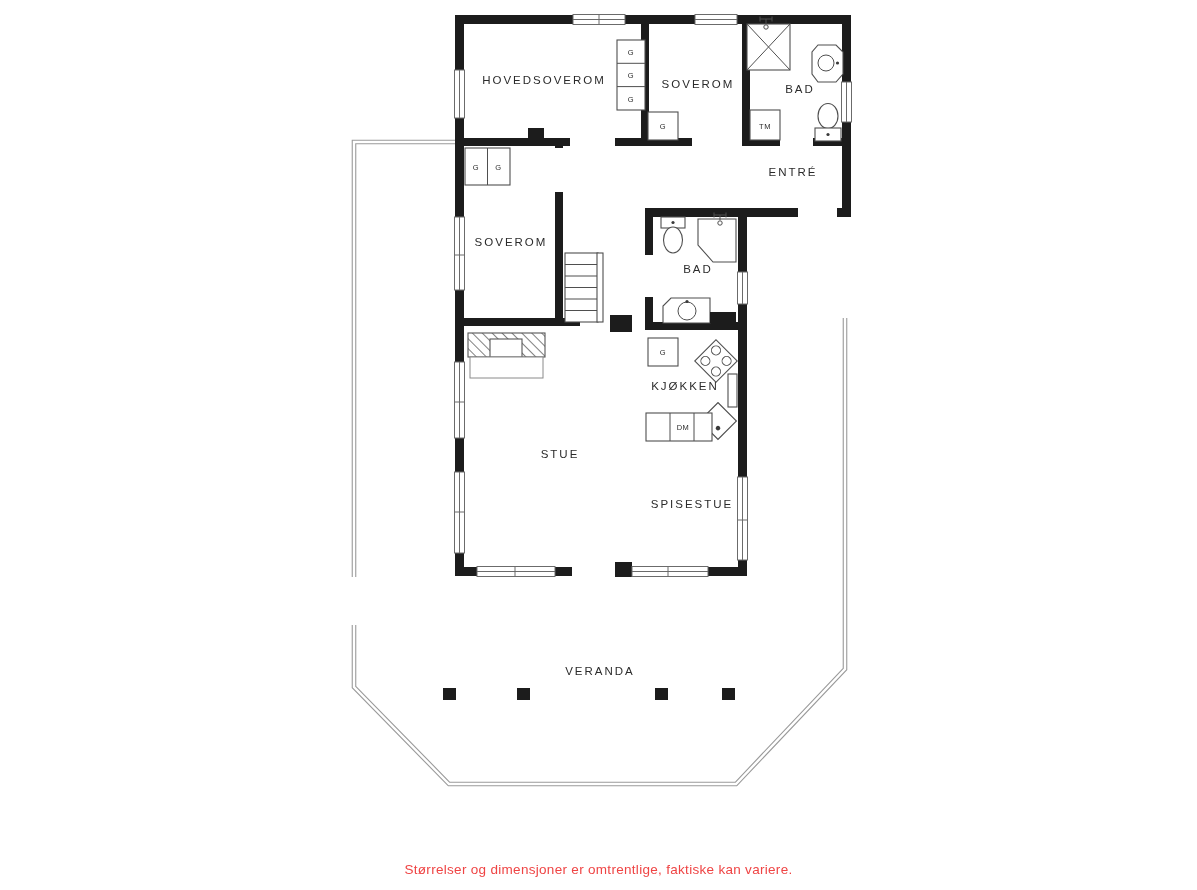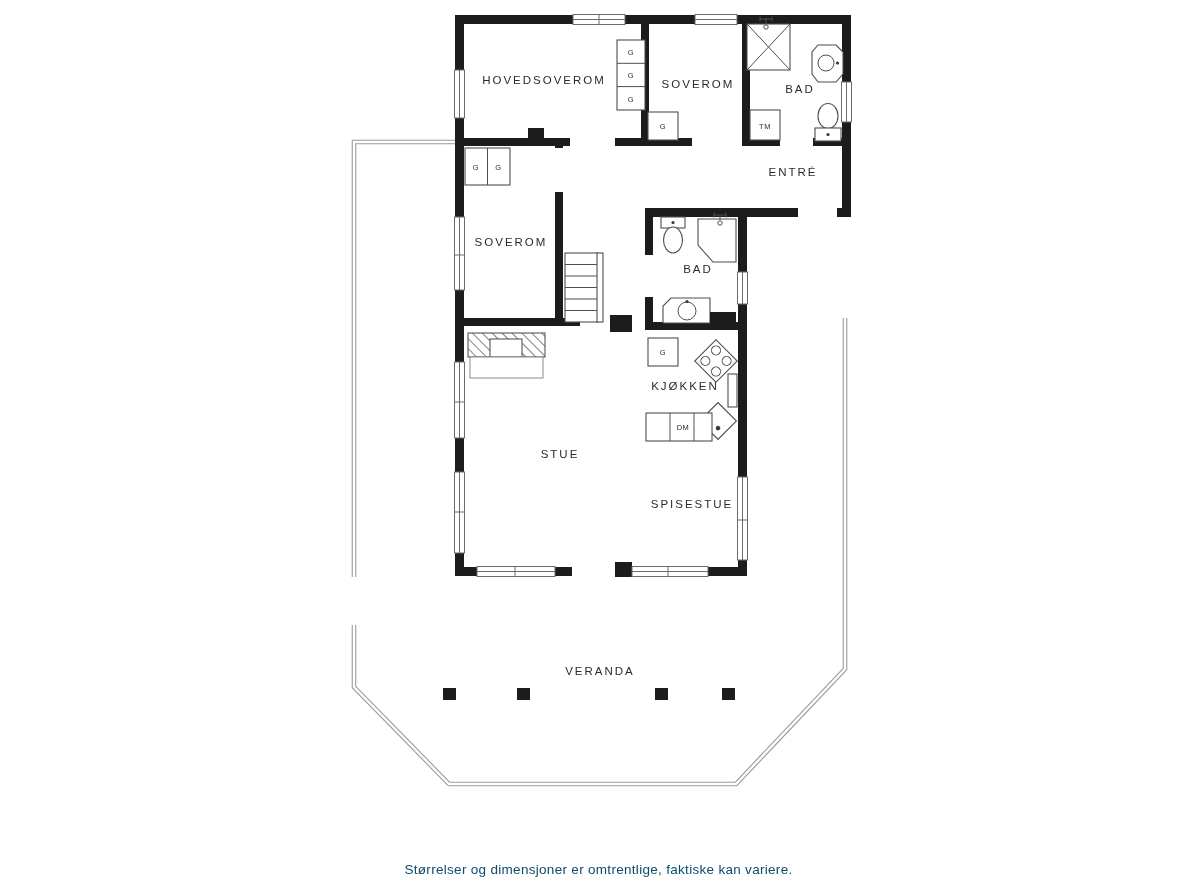--- a/index.html
+++ b/index.html
@@ -6,21 +6,21 @@
   .page{position:relative;width:1197px;height:890px;background:#fff;font-family:"Liberation Sans",sans-serif;}
   svg{position:absolute;left:0;top:0;}
   .room-label{font-family:"Liberation Sans",sans-serif;font-size:11.5px;letter-spacing:2px;fill:#2b2b2b;text-anchor:middle;}
   .small-label{font-family:"Liberation Sans",sans-serif;font-size:7.5px;letter-spacing:0.5px;fill:#2b2b2b;text-anchor:middle;}
   .fx{fill:#ffffff;stroke:#4f4f4f;stroke-width:1.1;}
   .fx-thin{fill:none;stroke:#4f4f4f;stroke-width:1;}
   .win{fill:#ffffff;stroke:#6b6b6b;stroke-width:1;}
   .winline{stroke:#6b6b6b;stroke-width:1;}
   .wall{fill:#1c1c1c;}
   .dot{fill:#3a3a3a;}
-  .caption{position:absolute;left:0;right:0;top:862px;text-align:center;font-size:13.5px;color:#0c4a6e;letter-spacing:0.3px;}
+  .caption{position:absolute;left:0;right:0;top:862px;text-align:center;font-size:13.5px;color:#ef4444;letter-spacing:0.3px;}
 </style>
 </head>
 <body>
 
 <div class="page">
 <svg width="1197" height="890" viewBox="0 0 1197 890">
   <defs>
     <pattern id="hatch" width="7" height="7" patternUnits="userSpaceOnUse" patternTransform="rotate(-45)">
       <line x1="0" y1="0" x2="0" y2="7" stroke="#565656" stroke-width="1.5"></line>
     </pattern>

